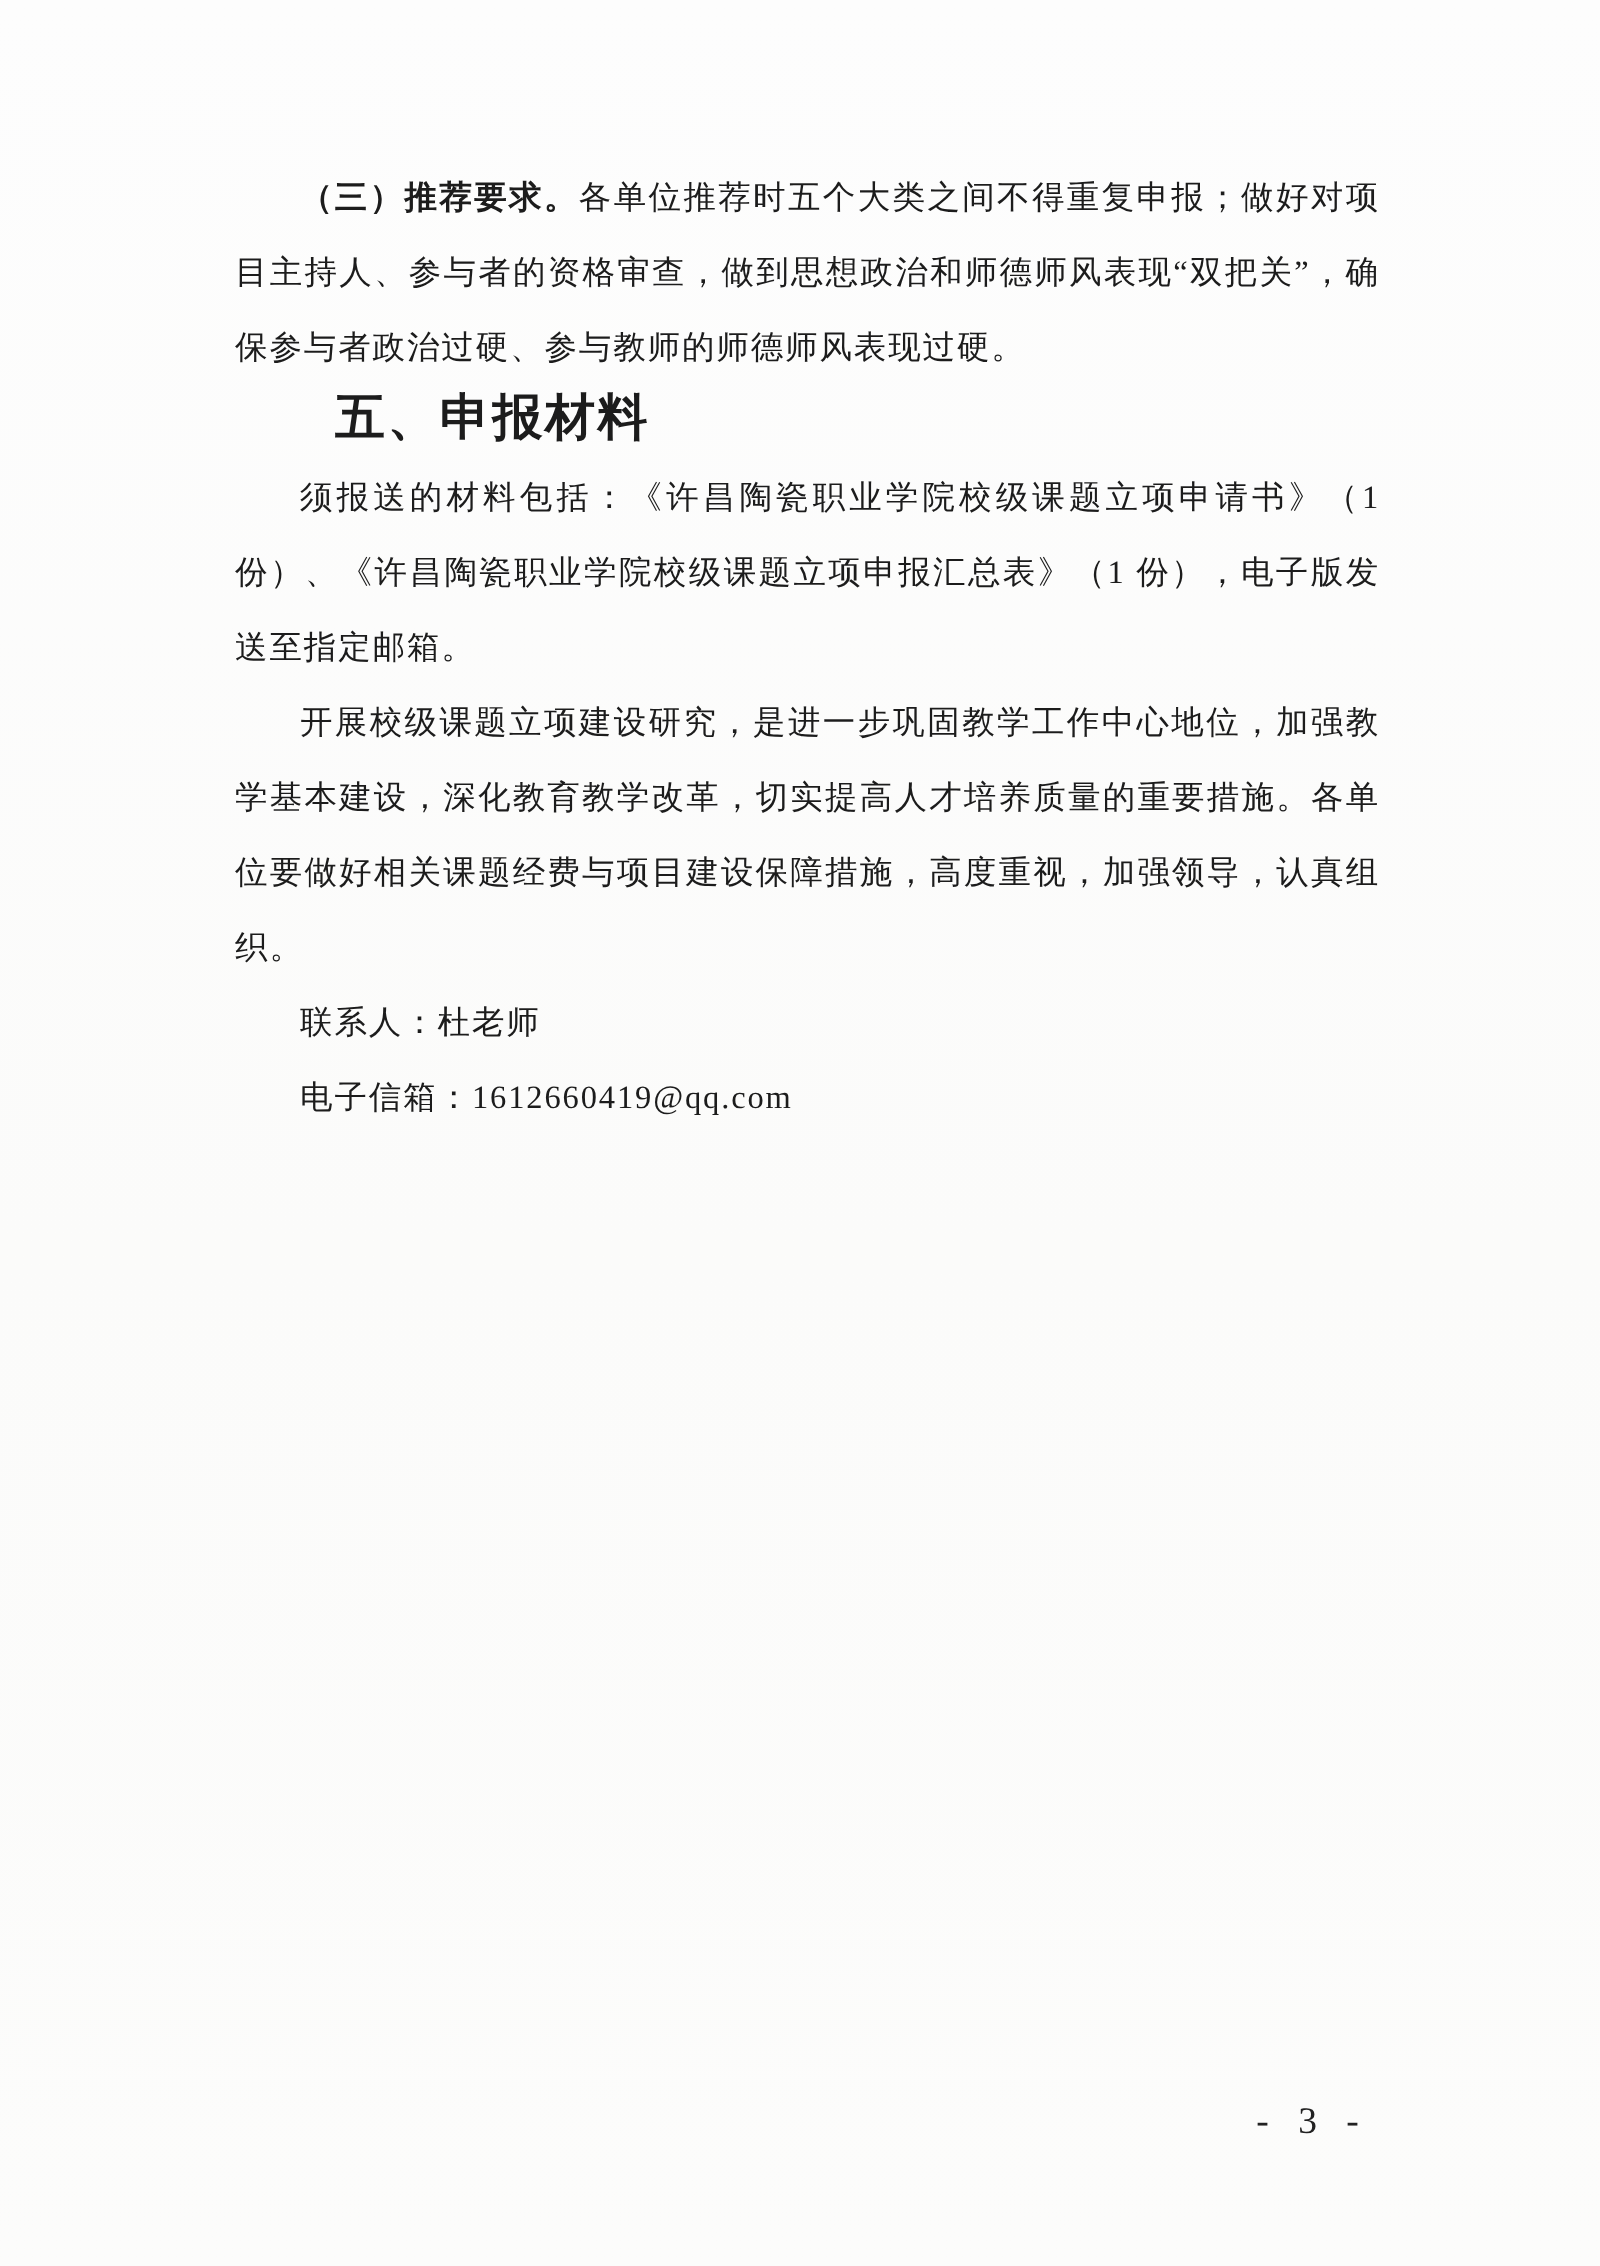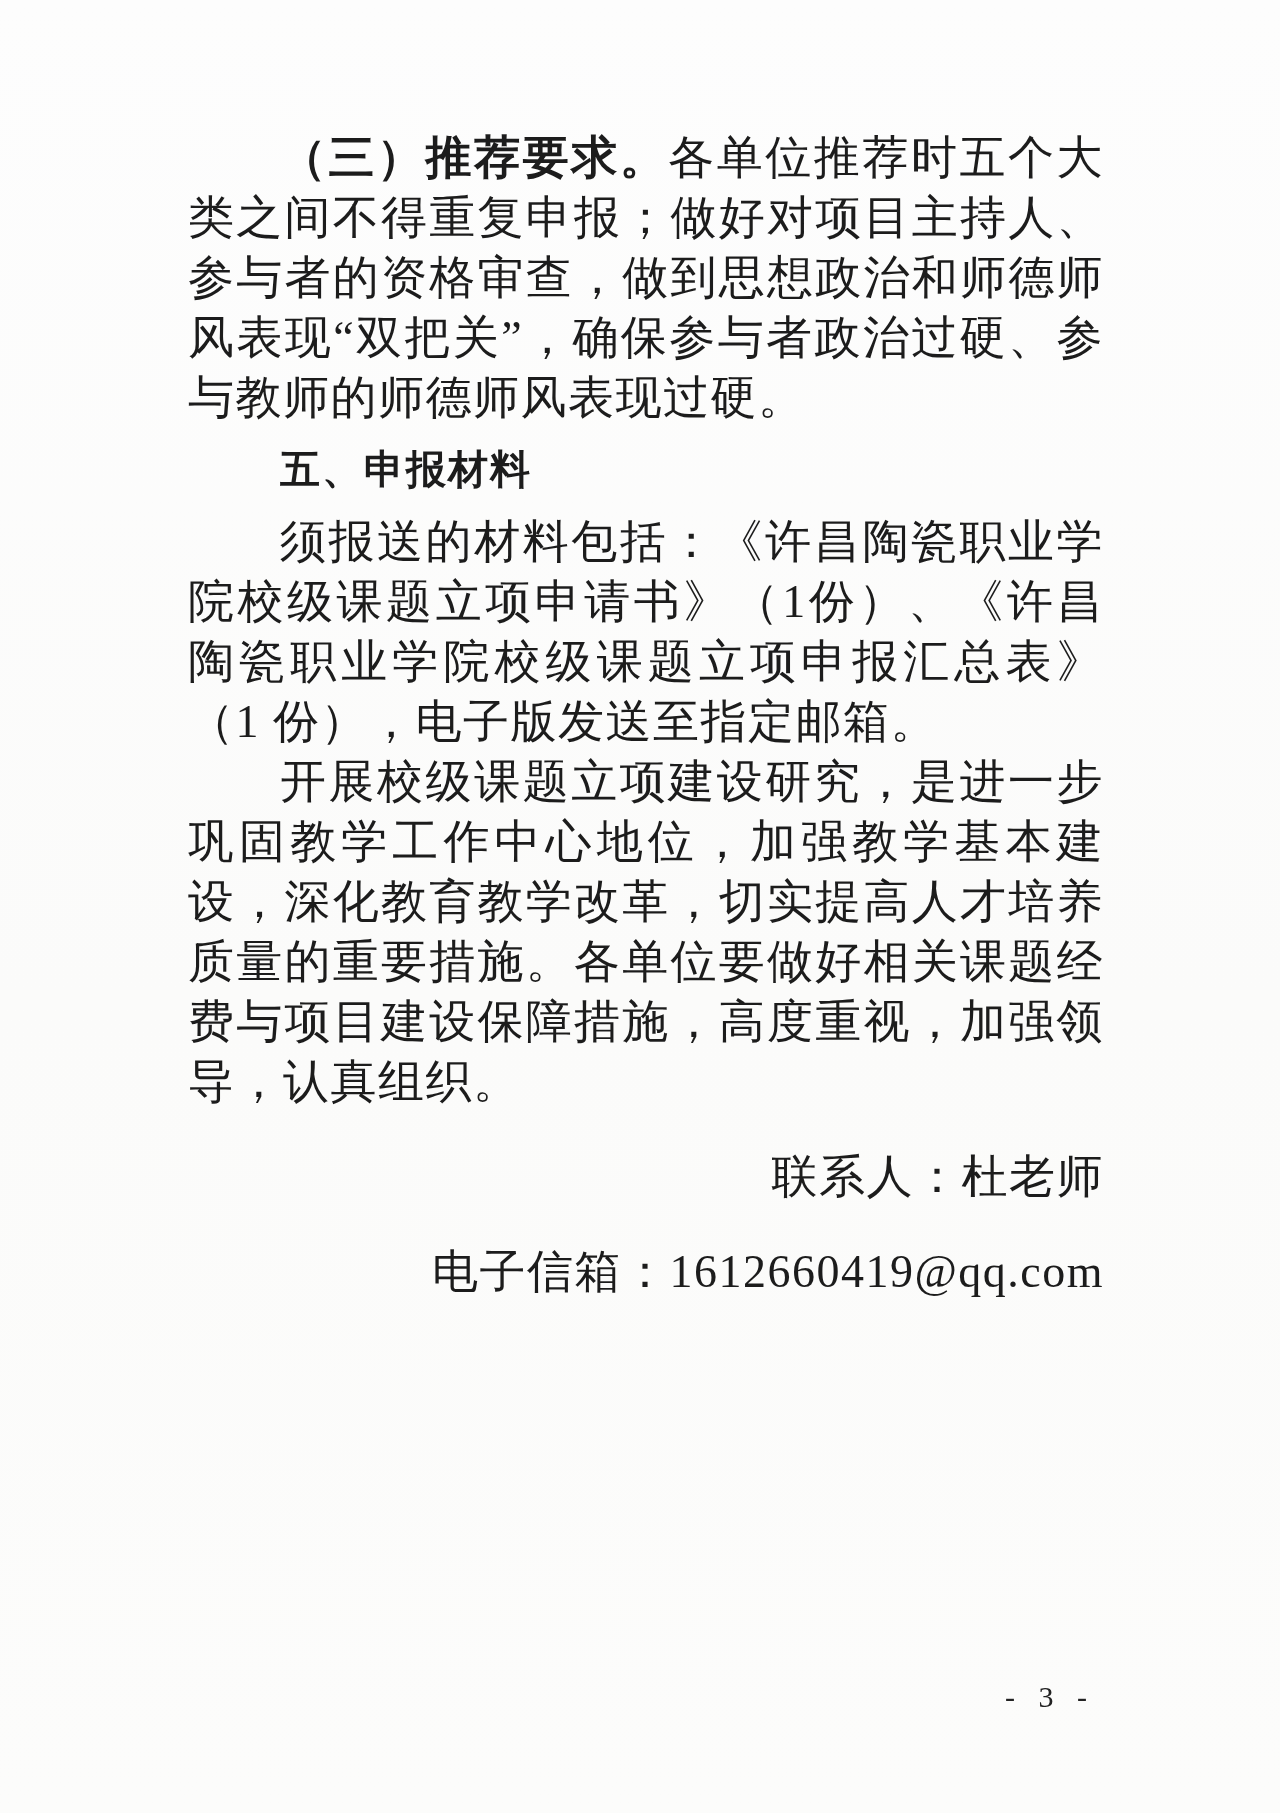--- a/index.html
+++ b/index.html
@@ -19,42 +19,41 @@
     overflow: hidden;
   }
   .content {
     position: absolute;
     left: 188px;
     top: 128px;
     width: 916px;
   }
   .para {
     margin: 0;
-    font-size: 46px;
+    font-size: 26px;
     line-height: 60px;
     letter-spacing: 1.5px;
     text-align: justify;
     text-indent: 2em;
     font-weight: 400;
   }
   .para .lead {
     font-weight: 700;
   }
   .heading {
-    margin: 12px;
+    margin: 0;
     font-size: 40px;
     line-height: 60px;
     letter-spacing: 2px;
     text-indent: 2em;
     font-weight: 700;
-    font-family: Liberation Serif, serif;
+    font-family: Liberation Mono, monospace;
   }
   .contact-line {
-    text-align: right;
-    margin-top: 35px;
+    text-align: left;
   }
   .page-number {
     position: absolute;
     right: 185px;
     top: 1680px;
     font-size: 30px;
     letter-spacing: 8px;
     color: #222;
     font-family: "Liberation Serif", "DejaVu Serif", serif;
   }

